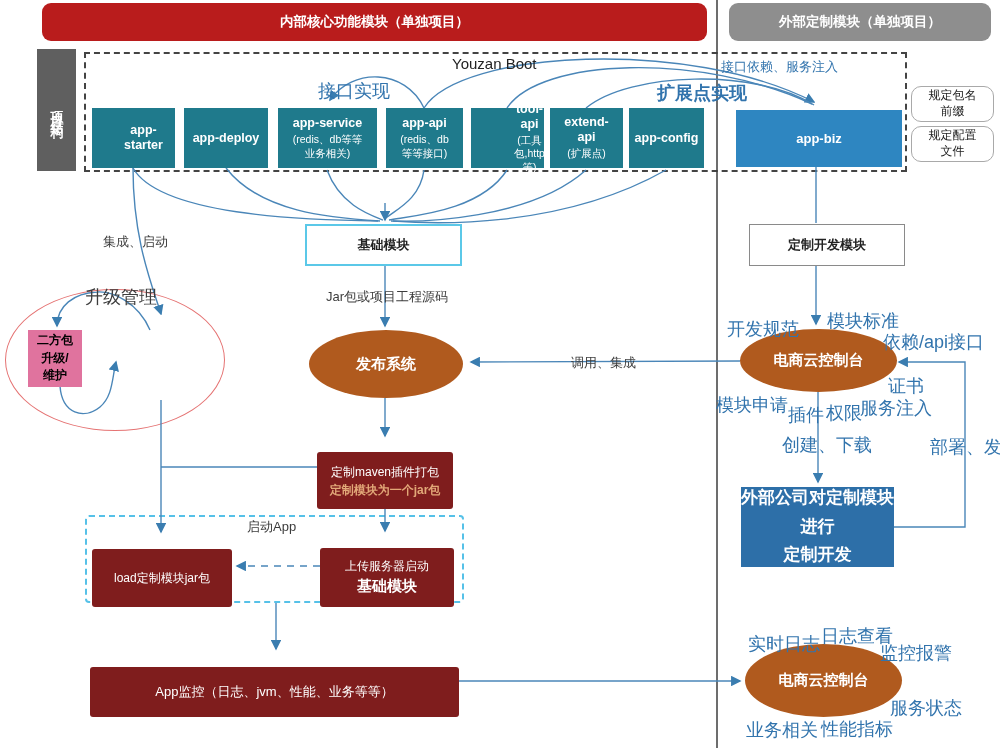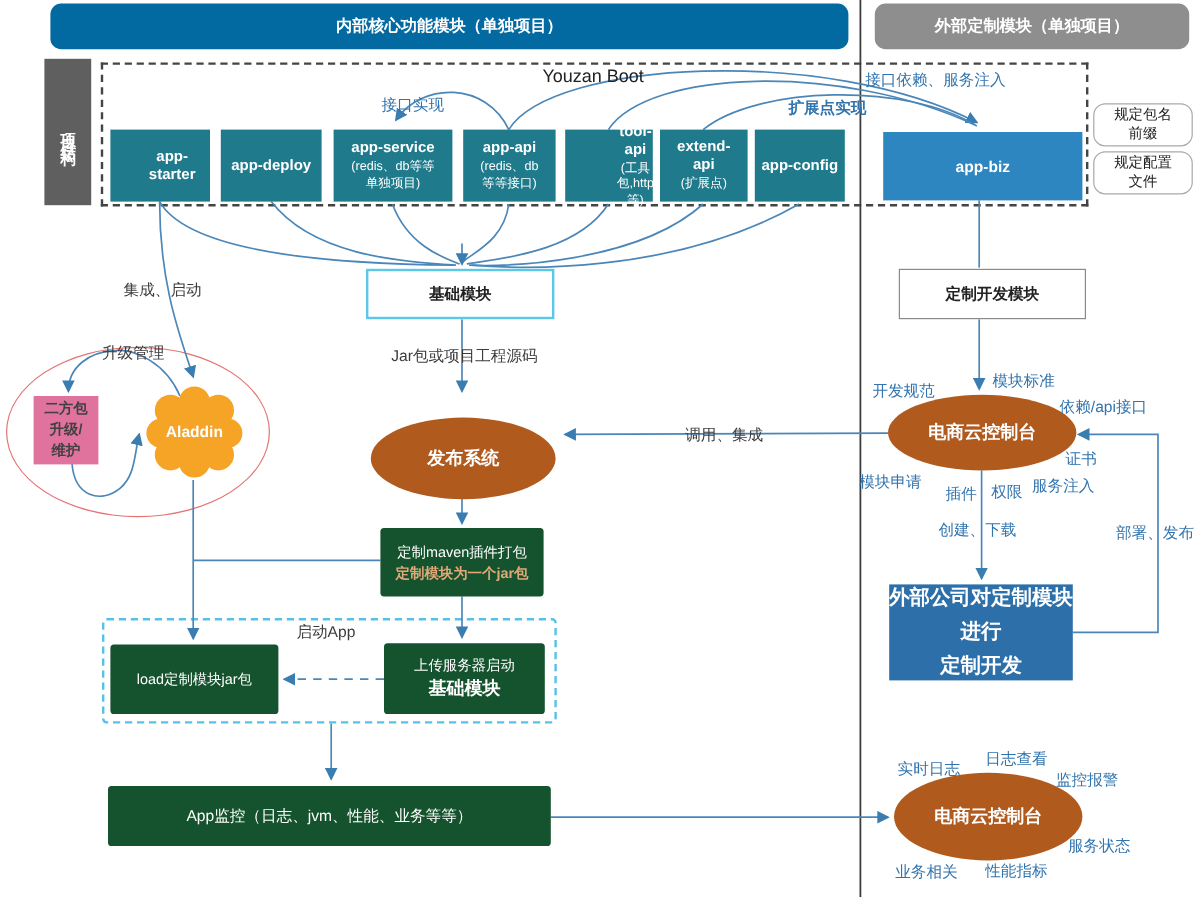--- a/index.html
+++ b/index.html
@@ -4,51 +4,51 @@
 <style>
   html,body{margin:0;padding:0;background:#fff;}
   #canvas{position:relative;width:1000px;height:748px;background:#fff;overflow:hidden;
           font-family:"Liberation Sans","DejaVu Sans",sans-serif;color:#222;}
   .abs{position:absolute;box-sizing:border-box;}
   .center{display:flex;align-items:center;justify-content:center;text-align:center;}
   .col{display:flex;flex-direction:column;align-items:center;justify-content:center;text-align:center;}
   .pre{white-space:pre-line;}
   
   .hdr{border-radius:9px;color:#fff;font-weight:bold;font-size:13.5px;z-index:3;}
-  .hdr-teal{background:#0369a1;}
+  .hdr-teal{background:#b91c1c;}
   .hdr-gray{background:#8e8e8e;}
   
   .side{background:#5f5f5f;color:#fff;font-size:13px;font-weight:bold;
         writing-mode:vertical-rl;text-orientation:upright;letter-spacing:5px;
         display:flex;align-items:center;justify-content:center;z-index:3;}
   
   .dash-dark{border:2px dashed #444;z-index:1;}
   .dash-cyan{border:2px dashed #56c1e8;border-radius:4px;z-index:1;}
   
   .mod{background:#1f7a8c;color:#fff;z-index:3;}
   .mod .t{font-size:12.5px;font-weight:bold;line-height:1.2;}
   .mod .s{font-size:10.5px;line-height:1.25;margin-top:2px;}
   .bizbox{background:#2e86c1;color:#fff;font-size:13px;font-weight:bold;z-index:3;}
   .note{background:#fff;border:1.5px solid #a9a9a9;border-radius:10px;font-size:12px;line-height:1.3;z-index:3;}
   .wbox{background:#fff;font-size:13px;font-weight:bold;z-index:3;}
   .bd-cyan{border:2px solid #5bc8e8;}
   .bd-gray{border:1.5px solid #8a8a8a;margin-left:11px;}
   .ellipse{border-radius:50%;background:#b05a1e;color:#fff;font-weight:bold;font-size:15px;z-index:3;}
   .halo{border:1.5px solid #e57373;border-radius:50%;z-index:1;}
-  .pink{background:#e0739e;color:#404040;font-size:12px;font-weight:bold;line-height:1.45;z-index:3;}
+  .pink{background:#e0739e;color:#000000;font-size:12px;font-weight:bold;line-height:1.45;z-index:3;}
   .cloud{z-index:3;}
   .cloud .txt{position:absolute;inset:0;display:flex;align-items:center;justify-content:center;
               color:#fff;font-weight:bold;font-size:13px;}
-  .black{background:#14532d;color:#fff;border-radius:3px;z-index:3;}
+  .black{background:#7f1d1d;color:#fff;border-radius:3px;z-index:3;margin-top:12px;}
   .black .l1{font-size:12px;line-height:1.5;}
   .black .l2{font-size:12px;font-weight:bold;color:#e2a878;line-height:1.5;}
   .black .big{font-size:15px;font-weight:bold;line-height:1.5;}
   .extdev{background:#2d6fa8;color:#fff;font-size:17px;font-weight:bold;line-height:1.7;z-index:3;}
   
-  .lbl{position:absolute;font-size:13px;white-space:nowrap;z-index:4;}
+  .lbl{position:absolute;font-size:18px;white-space:nowrap;z-index:4;}
   .lb{color:#3274ad;}
   .ld{color:#3c3c3c;}
   .yz{font-size:15px;color:#222;}
   svg.edges{position:absolute;left:0;top:0;z-index:2;pointer-events:none;}
 </style>
 </head>
 <body>
 
 <div id="canvas">
 
@@ -63,21 +63,21 @@
 
   <div class="abs mod col" style="left:92px;top:108px;width:83px;height:60px;padding-left:20px;">
     <div class="t pre">app-starter</div>
   </div>
   <div class="abs mod col" style="left:184px;top:108px;width:84px;height:60px;">
     <div class="t pre">app-deploy</div>
   </div>
   <div class="abs mod col" style="left:278px;top:108px;width:99px;height:60px;">
     <div class="t pre">app-service</div>
     <div class="s pre">(redis、db等等
-单独项目)</div>
+业务相关)</div>
   </div>
   <div class="abs mod col" style="left:386px;top:108px;width:77px;height:60px;">
     <div class="t pre">app-api</div>
     <div class="s pre">(redis、db
 等等接口)</div>
   </div>
   <div class="abs mod col" style="left:471px;top:108px;width:73px;height:60px;padding-left:44px;">
     <div class="t pre">tool-api</div>
     <div class="s pre">(工具包,http
 等)</div>
@@ -95,44 +95,28 @@
 
   <div class="abs note center pre" style="left:911px;top:86px;width:83px;height:36px;">规定包名
 前缀</div>
   <div class="abs note center pre" style="left:911px;top:126px;width:83px;height:36px;">规定配置
 文件</div>
 
   <div class="abs wbox bd-cyan center" style="left:305px;top:224px;width:157px;height:42px;">基础模块</div>
 
   <div class="abs wbox bd-gray center" style="left:738px;top:224px;width:156px;height:42px;">定制开发模块</div>
 
-  <div class="abs ellipse center" style="left:309px;top:348px;width:154px;height:68px;">发布系统</div>
+  <div class="abs ellipse center" style="left:309px;top:330px;width:154px;height:68px;">发布系统</div>
 
   <div class="abs ellipse center" style="left:740px;top:329px;width:157px;height:63px;">电商云控制台</div>
 
   <div class="abs halo" style="left:5px;top:289px;width:220px;height:142px;"></div>
   <div class="abs pink center pre" style="left:28px;top:330px;width:54px;height:57px;">二方包
 升级/
 维护</div>
-  <div class="abs cloud" style="left:120px;top:317px;width:84px;height:84px;">
-    <svg width="84" height="84" viewBox="0 0 84 84">
-      <g fill="#f6a425">
-        <circle cx="42" cy="18" r="13"></circle>
-          <circle cx="62" cy="25" r="13"></circle>
-          <circle cx="70" cy="44" r="12"></circle>
-        <circle cx="62" cy="62" r="13"></circle>
-          <circle cx="42" cy="68" r="13"></circle>
-          <circle cx="22" cy="62" r="13"></circle>
-        <circle cx="14" cy="44" r="12"></circle>
-          <circle cx="22" cy="25" r="13"></circle>
-          <circle cx="42" cy="43" r="26"></circle>
-      </g>
-    </svg>
-    <div class="txt">Aladdin</div>
-  </div>
 
   <div class="abs black col" style="left:317px;top:440px;width:136px;height:57px;">
     <div class="l1">定制maven插件打包</div>
     <div class="l2">定制模块为一个jar包</div>
   </div>
 
   <div class="abs dash-cyan" style="left:85px;top:515px;width:379px;height:88px;"></div>
   <div class="lbl ld" style="left:247px;top:518px;font-size:13px;">启动App</div>
 
   <div class="abs black center" style="left:92px;top:537px;width:140px;height:58px;font-size:12px;">load定制模块jar包</div>

